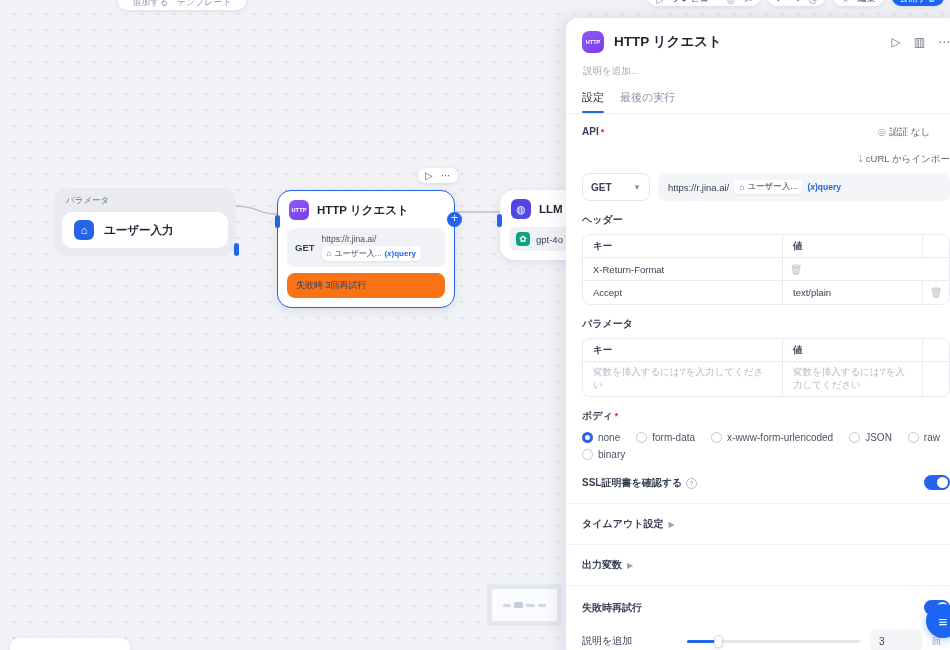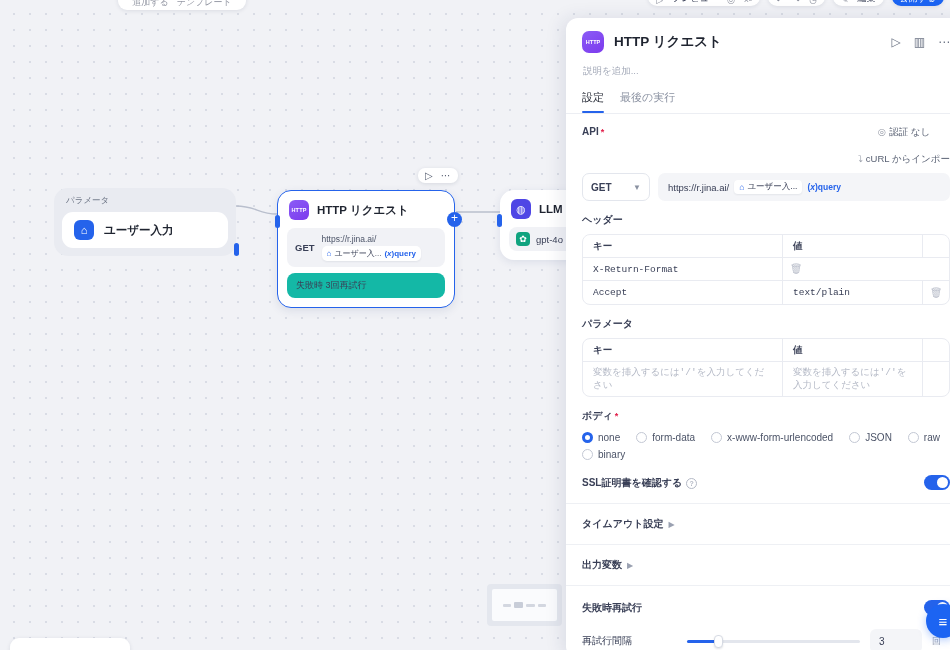--- a/index.html
+++ b/index.html
@@ -98,21 +98,21 @@
   .urltxt { font-size: 8.5px; color: #4b5367; white-space: nowrap; }
   .varchip {
     display: inline-flex; align-items: center; gap: 3px;
     background: #fff; border-radius: 5px; padding: 2px 5px;
     font-size: 8px; color: #3a4057; white-space: nowrap; width: fit-content;
     box-shadow: 0 1px 2px rgba(20,30,60,.07);
   }
   .varchip .q { color: #2563eb; font-weight: 600; }
   .varchip .h { color: #2563eb; }
   .nretry {
-    margin-top: 6px; background: #14b8a6; border-radius: 8px;
+    margin-top: 6px; background: #f97316; border-radius: 8px;
     padding: 6px 9px; font-size: 9px; color: #3a4057;
   }
   .port {
     position: absolute; width: 5px; height: 13px; border-radius: 3px;
     background: #2563eb; top: 24px;
   }
   .port.l { left: -3px; }
   .plus {
     position: absolute; right: -8px; top: 21px;
     width: 15px; height: 15px; border-radius: 50%;
@@ -217,21 +217,21 @@
     display: flex; align-items: center; gap: 5px; padding: 0 10px;
     font-size: 9.5px; color: #3a4057; overflow: hidden; white-space: nowrap;
   }
   .urlfield .chip {
     display: inline-flex; align-items: center; gap: 3px;
     background: #fff; border-radius: 4px; padding: 1px 5px; font-size: 8.5px;
     box-shadow: 0 1px 2px rgba(20,30,60,.07);
   }
   .urlfield .q { color: #2563eb; font-weight: 600; font-size: 8.5px; }
 
-  .tbl { margin-top: 7px; border: 1px solid #e9ebf1; border-radius: 8px; overflow: hidden; font-family: Liberation Mono, monospace; }
+  .tbl { margin-top: 7px; border: 1px solid #e9ebf1; border-radius: 8px; overflow: hidden; }
   .trow { display: flex; min-height: 23px; border-bottom: 1px solid #e9ebf1; }
   .trow:last-child { border-bottom: none; }
   .tc { padding: 4px 10px; font-size: 9.5px; color: #3a4057; display: flex; align-items: center; }
   .tc.k { width: 200px; border-right: 1px solid #e9ebf1; }
   .tc.v { flex: 1; border-right: 1px solid #e9ebf1; }
   .tc.d { width: 26px; justify-content: center; color: #b4b9c6; font-size: 10px; }
   .trow.h .tc { font-weight: 700; font-size: 9.5px; color: #3a4057; }
   .ph { color: #b4b9c6; }
 
   .radios { display: flex; flex-wrap: wrap; gap: 6px 16px; margin-top: 9px; }
@@ -511,21 +511,21 @@
         <span class="caret">▶</span>
       </div>
       <div class="divider" style="margin:0"></div>
 
       <div class="sslrow" style="padding:14px 16px 8px">
         <div class="lab">失敗時再試行</div>
         <div class="toggle"></div>
       </div>
 
       <div class="sldrow">
-        <div class="lab">再試行間隔</div>
+        <div class="lab">説明を追加</div>
         <div class="track">
           <div class="fill" style="width:18%"></div>
           <div class="knob" style="left:calc(18% - 4px)"></div>
         </div>
         <div class="numbox">3</div>
         <div class="unit">回</div>
       </div>
 
       <div class="sldrow">
         <div class="lab">再試行間隔</div>

